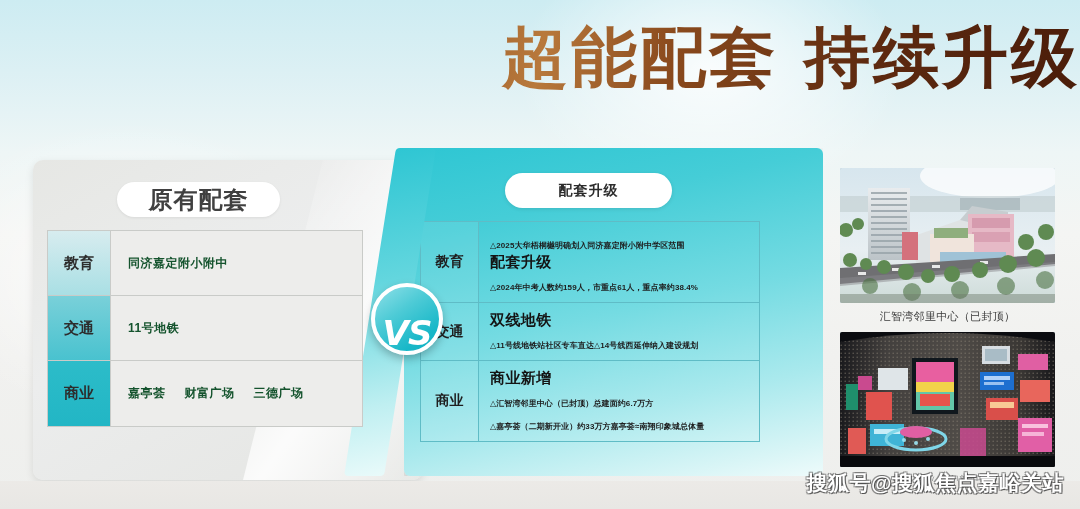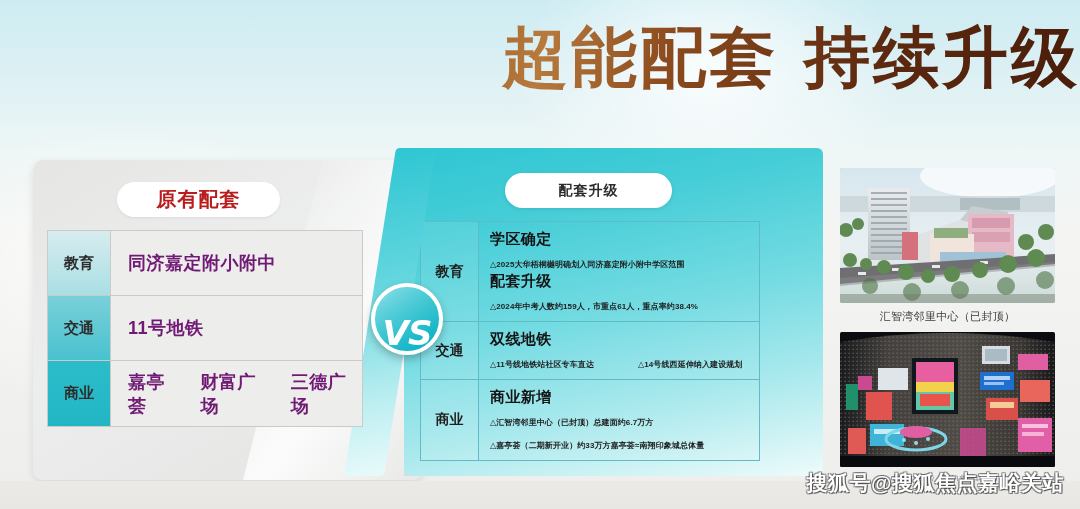--- a/index.html
+++ b/index.html
@@ -96,23 +96,23 @@
     position: absolute;
     left: 84px;
     top: 22px;
     width: 163px;
     height: 35px;
     background: #ffffff;
     border-radius: 18px;
     display: flex;
     align-items: center;
     justify-content: center;
-    font-size: 20px;
-    font-weight: bold;
-    color: #b91c1c;
+    font-size: 24px;
+    font-weight: bold;
+    color: #404040;
     letter-spacing: 1px;
     box-shadow: 0 1px 3px rgba(0,0,0,0.07);
     z-index: 3;
   }
 
   .table-old {
     position: absolute;
     left: 14px;
     top: 70px;
     width: 316px;
@@ -139,23 +139,23 @@
     border-right: 1px solid #c9cbc8;
   }
   .lab.l1 { background: linear-gradient(180deg, #d7ecef 0%, #a9dfe4 100%); }
   .lab.l2 { background: linear-gradient(180deg, #79d0d9 0%, #49c2cf 100%); }
   .lab.l3 { background: linear-gradient(180deg, #2cbcc9 0%, #22b6c5 100%); }
   .table-old .val {
     flex: 1;
     display: flex;
     align-items: center;
     padding-left: 17px;
-    font-size: 18px;
-    font-weight: bold;
-    color: #701a75;
+    font-size: 12px;
+    font-weight: bold;
+    color: #14532d;
     letter-spacing: 0.5px;
   }
   .table-old .val.wide { letter-spacing: 0.5px; }
   .table-old .val span + span { margin-left: 19px; }
 
   
   .panel-new {
     position: absolute;
     left: 404px;
     top: 148px;
@@ -245,21 +245,20 @@
     font-size: 8px;
     font-weight: bold;
     color: #1d1d1d;
     line-height: 13px;
     margin-top: 10px;
     letter-spacing: 0.1px;
     white-space: nowrap;
   }
   .subrow-inline {
     display: flex;
-    gap: 44px;
   }
 
   
   .vs {
     position: absolute;
     left: 371px;
     top: 283px;
     width: 72px;
     height: 72px;
     border-radius: 50%;
@@ -372,21 +371,20 @@
   <div class="panel-new-skew"></div>
   <div class="panel-new">
     <div class="panel-new-inner">
       <div class="pill-new">配套升级</div>
 
       <div class="table-new">
 
         <div class="nrow">
           <div class="nlab">教育</div>
           <div class="ncell">
-            <div class="head">学区确定</div>
             <div class="sub">△2025大华梧桐樾明确划入同济嘉定附小附中学区范围</div>
             <div class="head">配套升级</div>
             <div class="sub">△2024年中考人数约159人，市重点61人，重点率约38.4%</div>
           </div>
         </div>
 
         <div class="nrow">
           <div class="nlab">交通</div>
           <div class="ncell">
             <div class="head">双线地铁</div>

